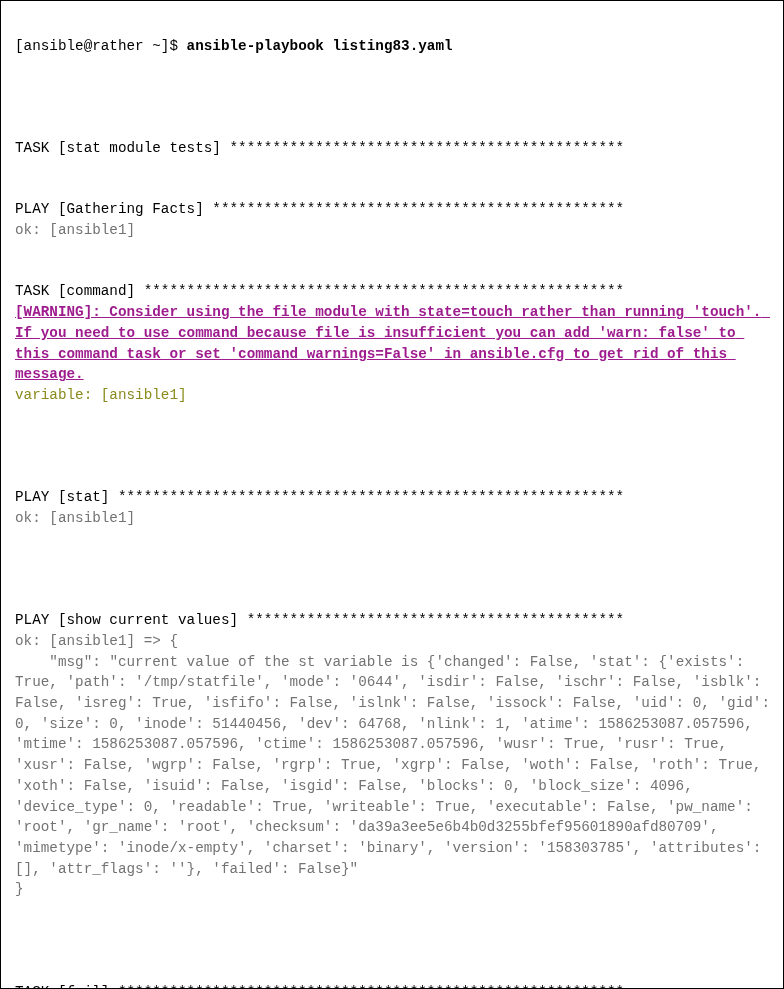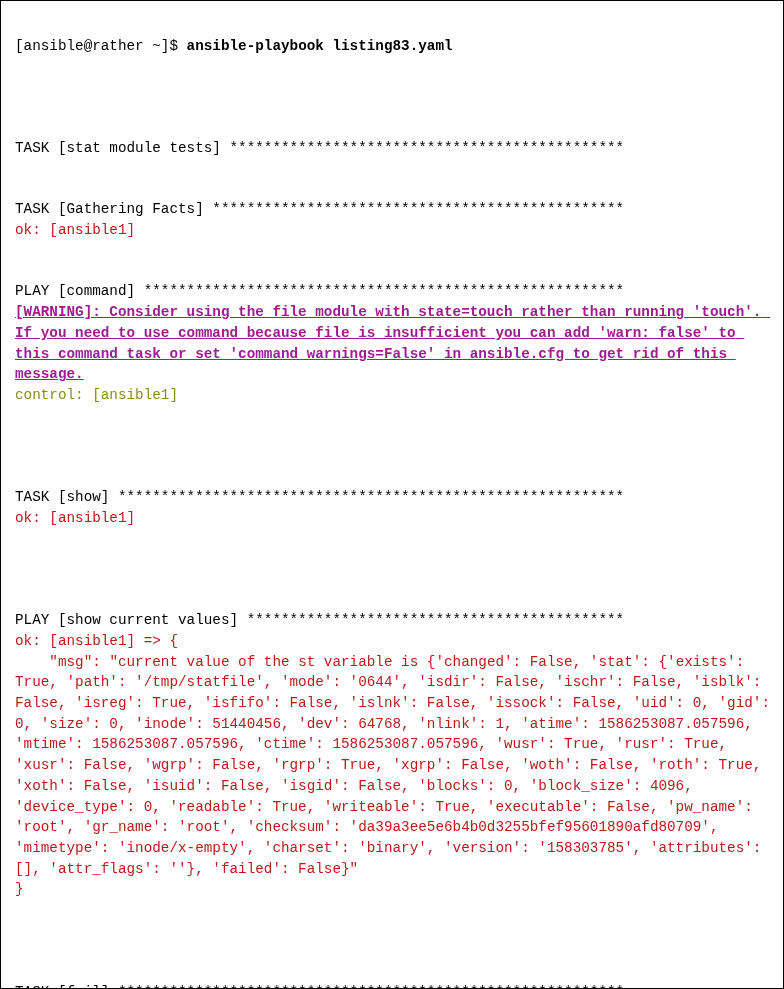--- a/index.html
+++ b/index.html
@@ -15,44 +15,44 @@
     padding: 14px 10px 14px 14px;
     font-family: "Courier New", Courier, monospace;
     font-size: 14.3px;
     line-height: 1.45;
     color: #000;
     white-space: pre-wrap;
     word-break: break-word;
     overflow: hidden;
   }
   .bold { font-weight: bold; }
-  .green { color: #b91c1c; }
+  .green { color: #737373; }
   .olive { color: #8a8a1d; }
   .purple { color: #9e1c8e; font-weight: bold; text-decoration: underline; }
   .gap { height: 20px; }
   .blankline { height: 20px; }
 </style>
 </head>
 <body>
 
 <div class="terminal">
 <span>[ansible@rather ~]$ </span><span class="bold">ansible-playbook listing83.yaml</span>
 <div class="gap"></div>
 <div class="gap"></div>
 <span>TASK [stat module tests] **********************************************</span>
 <div class="blankline"></div>
-<span>TASK [Gathering Facts] ************************************************</span>
+<span>PLAY [Gathering Facts] ************************************************</span>
 <span class="green">ok: [ansible1]</span>
 <div class="blankline"></div>
-<span>PLAY [command] ********************************************************</span>
+<span>TASK [command] ********************************************************</span>
 <span class="purple">[WARNING]: Consider using the file module with state=touch rather than running 'touch'. If you need to use command because file is insufficient you can add 'warn: false' to this command task or set 'command_warnings=False' in ansible.cfg to get rid of this message.</span>
-<span class="olive">control: [ansible1]</span>
+<span class="olive">variable: [ansible1]</span>
 <div class="blankline"></div>
 <div class="blankline"></div>
-<span>TASK [show] ***********************************************************</span>
+<span>PLAY [stat] ***********************************************************</span>
 <span class="green">ok: [ansible1]</span>
 <div class="blankline"></div>
 <div class="blankline"></div>
 <span>PLAY [show current values] ********************************************</span>
 <span class="green">ok: [ansible1] =&gt; {</span>
 <span class="green">    "msg": "current value of the st variable is {'changed': False, 'stat': {'exists': True, 'path': '/tmp/statfile', 'mode': '0644', 'isdir': False, 'ischr': False, 'isblk': False, 'isreg': True, 'isfifo': False, 'islnk': False, 'issock': False, 'uid': 0, 'gid': 0, 'size': 0, 'inode': 51440456, 'dev': 64768, 'nlink': 1, 'atime': 1586253087.057596, 'mtime': 1586253087.057596, 'ctime': 1586253087.057596, 'wusr': True, 'rusr': True, 'xusr': False, 'wgrp': False, 'rgrp': True, 'xgrp': False, 'woth': False, 'roth': True, 'xoth': False, 'isuid': False, 'isgid': False, 'blocks': 0, 'block_size': 4096, 'device_type': 0, 'readable': True, 'writeable': True, 'executable': False, 'pw_name': 'root', 'gr_name': 'root', 'checksum': 'da39a3ee5e6b4b0d3255bfef95601890afd80709', 'mimetype': 'inode/x-empty', 'charset': 'binary', 'version': '158303785', 'attributes': [], 'attr_flags': ''}, 'failed': False}"</span>
 <span class="green">}</span>
 <div class="blankline"></div>
 <div class="blankline"></div>
 <span>TASK [fail] ***********************************************************</span>

